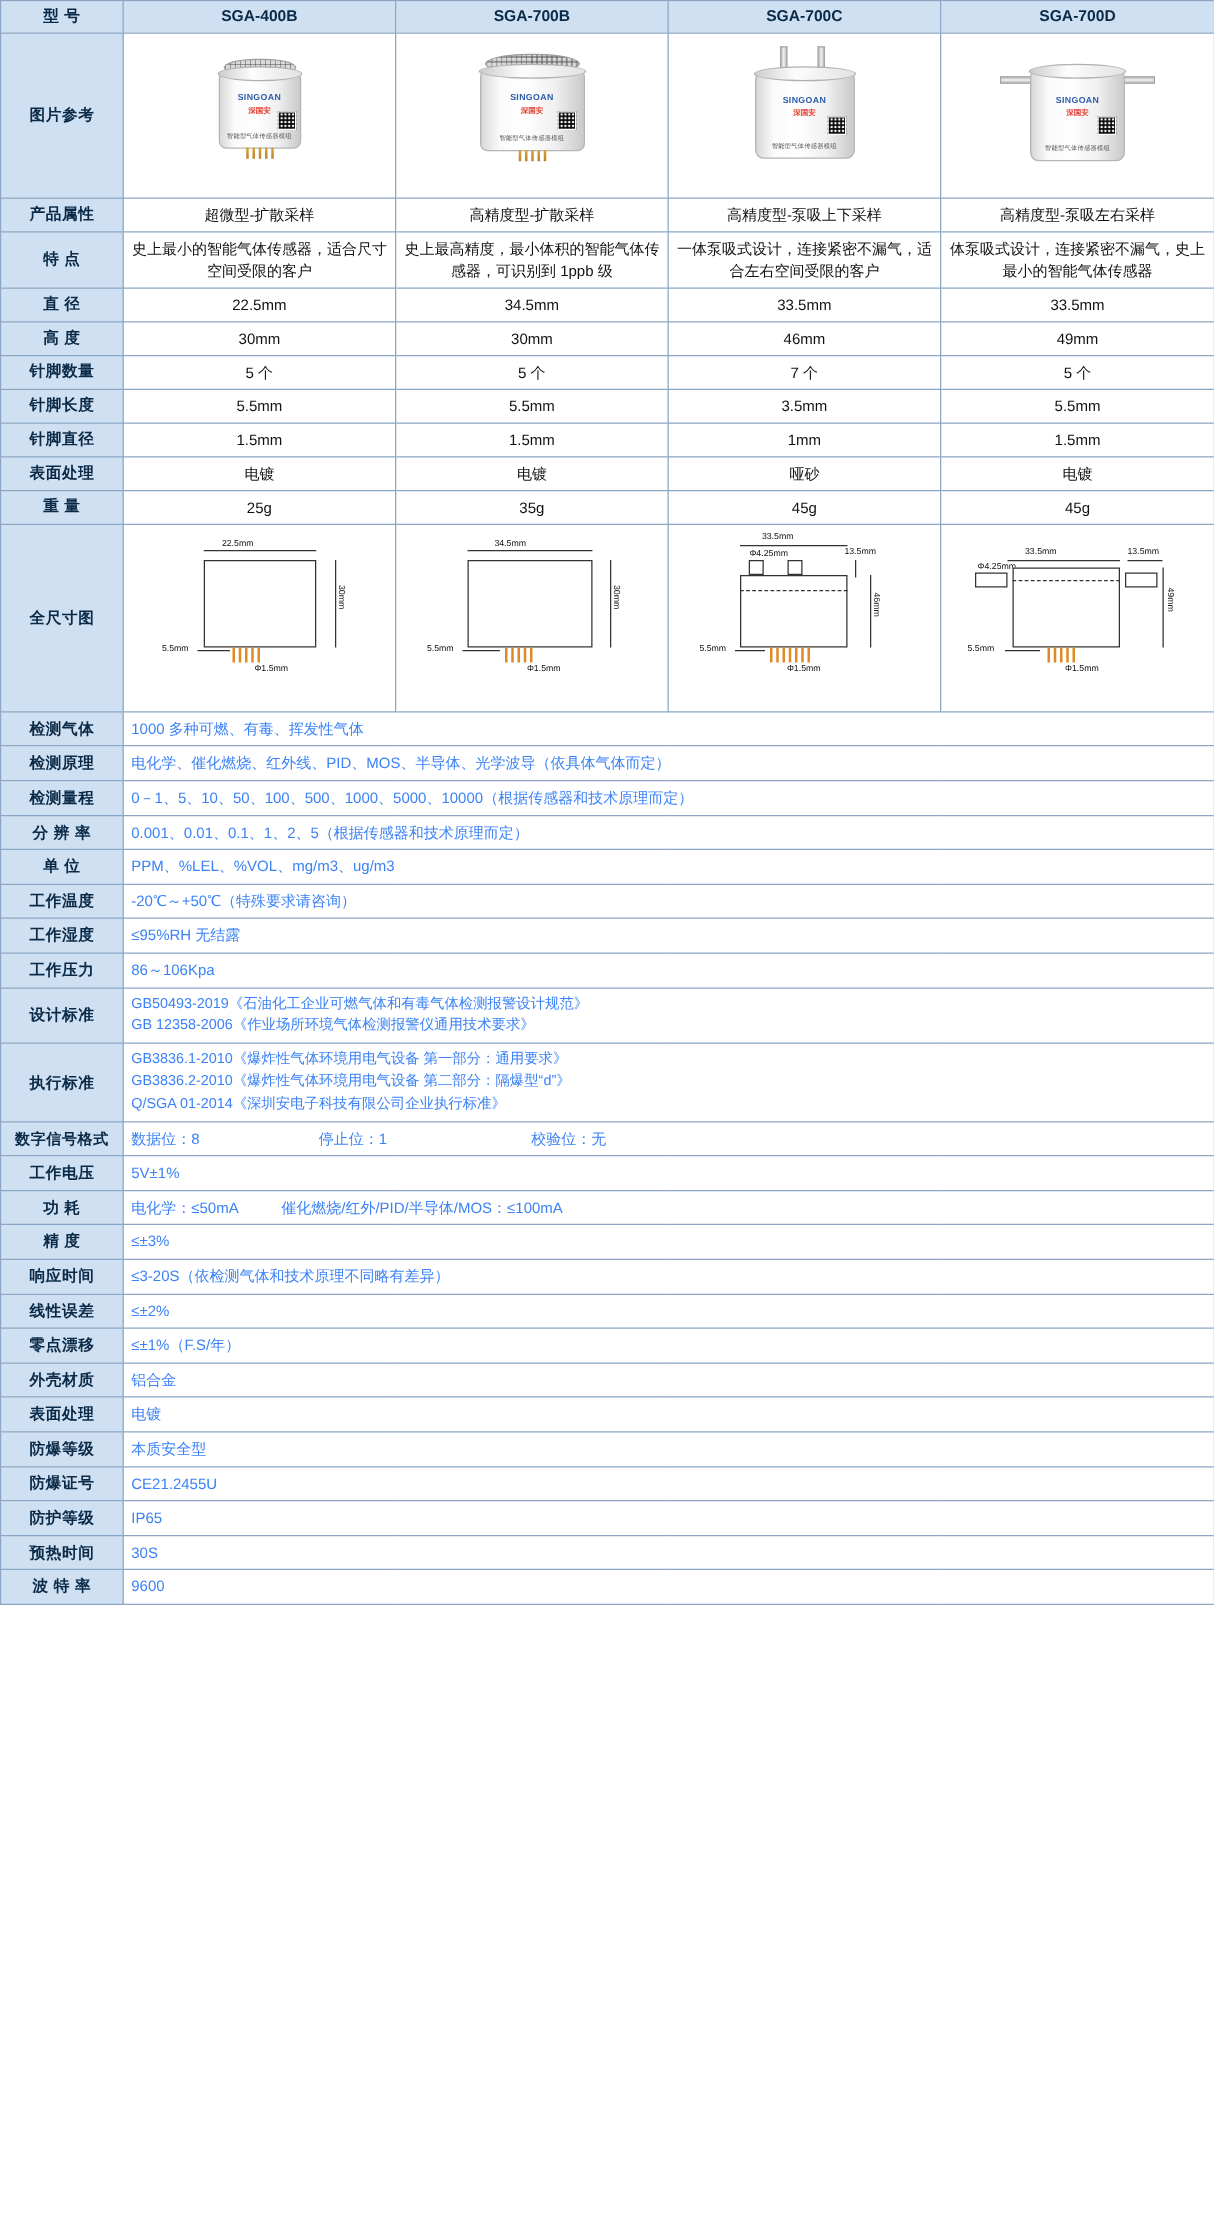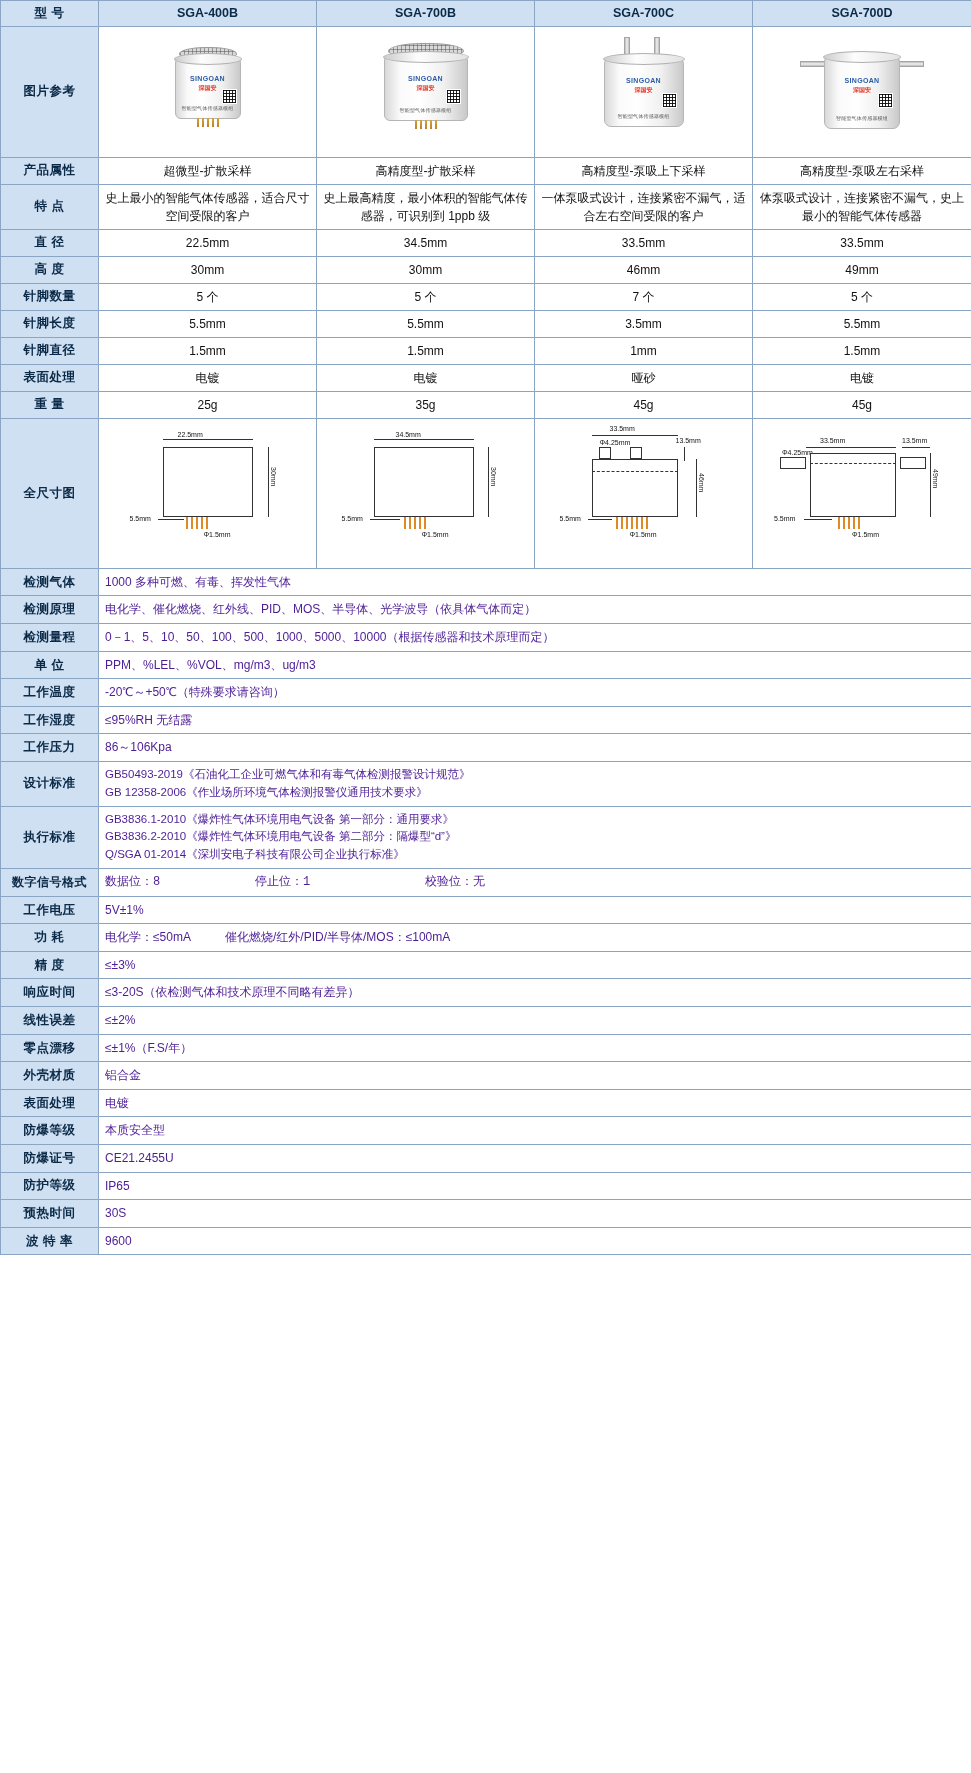--- a/index.html
+++ b/index.html
@@ -44,21 +44,21 @@
   td.val {
     text-align: center;
     font-size: 12px;
     line-height: 1.5;
     color: #111;
   }
   td.valleft {
     text-align: left;
     font-size: 12px;
     line-height: 1.55;
-    color: #4c1d95;
+    color: #3b82f6;
     padding-left: 8px;
   }
 
   
   td.imgcell {
     height: 126px;
     padding: 2px;
     text-align: center;
   }
   .prod {
@@ -189,21 +189,20 @@
   }
   .vrot {
     position: absolute;
     writing-mode: vertical-rl;
     font-size: 7px;
   }
   .digrow td { font-size: 12px; }
   .three-col-inner {
     display: flex;
     width: 100%;
-    font-family: Liberation Mono, monospace;
   }
   .three-col-inner > span:nth-child(1) { width: 150px; }
   .three-col-inner > span:nth-child(2) { width: 170px; }
   .two-col-inner { display: flex; width: 100%; }
   .two-col-inner > span:nth-child(1) { width: 120px; }
 </style>
 </head>
 <body>
 
 <table class="spec">
@@ -465,20 +464,24 @@
     </tr>
     <tr>
       <td class="label">检测原理</td>
       <td class="valleft" colspan="4">电化学、催化燃烧、红外线、PID、MOS、半导体、光学波导（依具体气体而定）</td>
     </tr>
     <tr>
       <td class="label">检测量程</td>
       <td class="valleft" colspan="4">0－1、5、10、50、100、500、1000、5000、10000（根据传感器和技术原理而定）</td>
     </tr>
     <tr>
+      <td class="label">分 辨 率</td>
+      <td class="valleft" colspan="4">0.001、0.01、0.1、1、2、5（根据传感器和技术原理而定）</td>
+    </tr>
+    <tr>
       <td class="label">单    位</td>
       <td class="valleft" colspan="4">PPM、%LEL、%VOL、mg/m3、ug/m3</td>
     </tr>
     <tr>
       <td class="label">工作温度</td>
       <td class="valleft" colspan="4">-20℃～+50℃（特殊要求请咨询）</td>
     </tr>
     <tr>
       <td class="label">工作湿度</td>
       <td class="valleft" colspan="4">≤95%RH 无结露</td>

